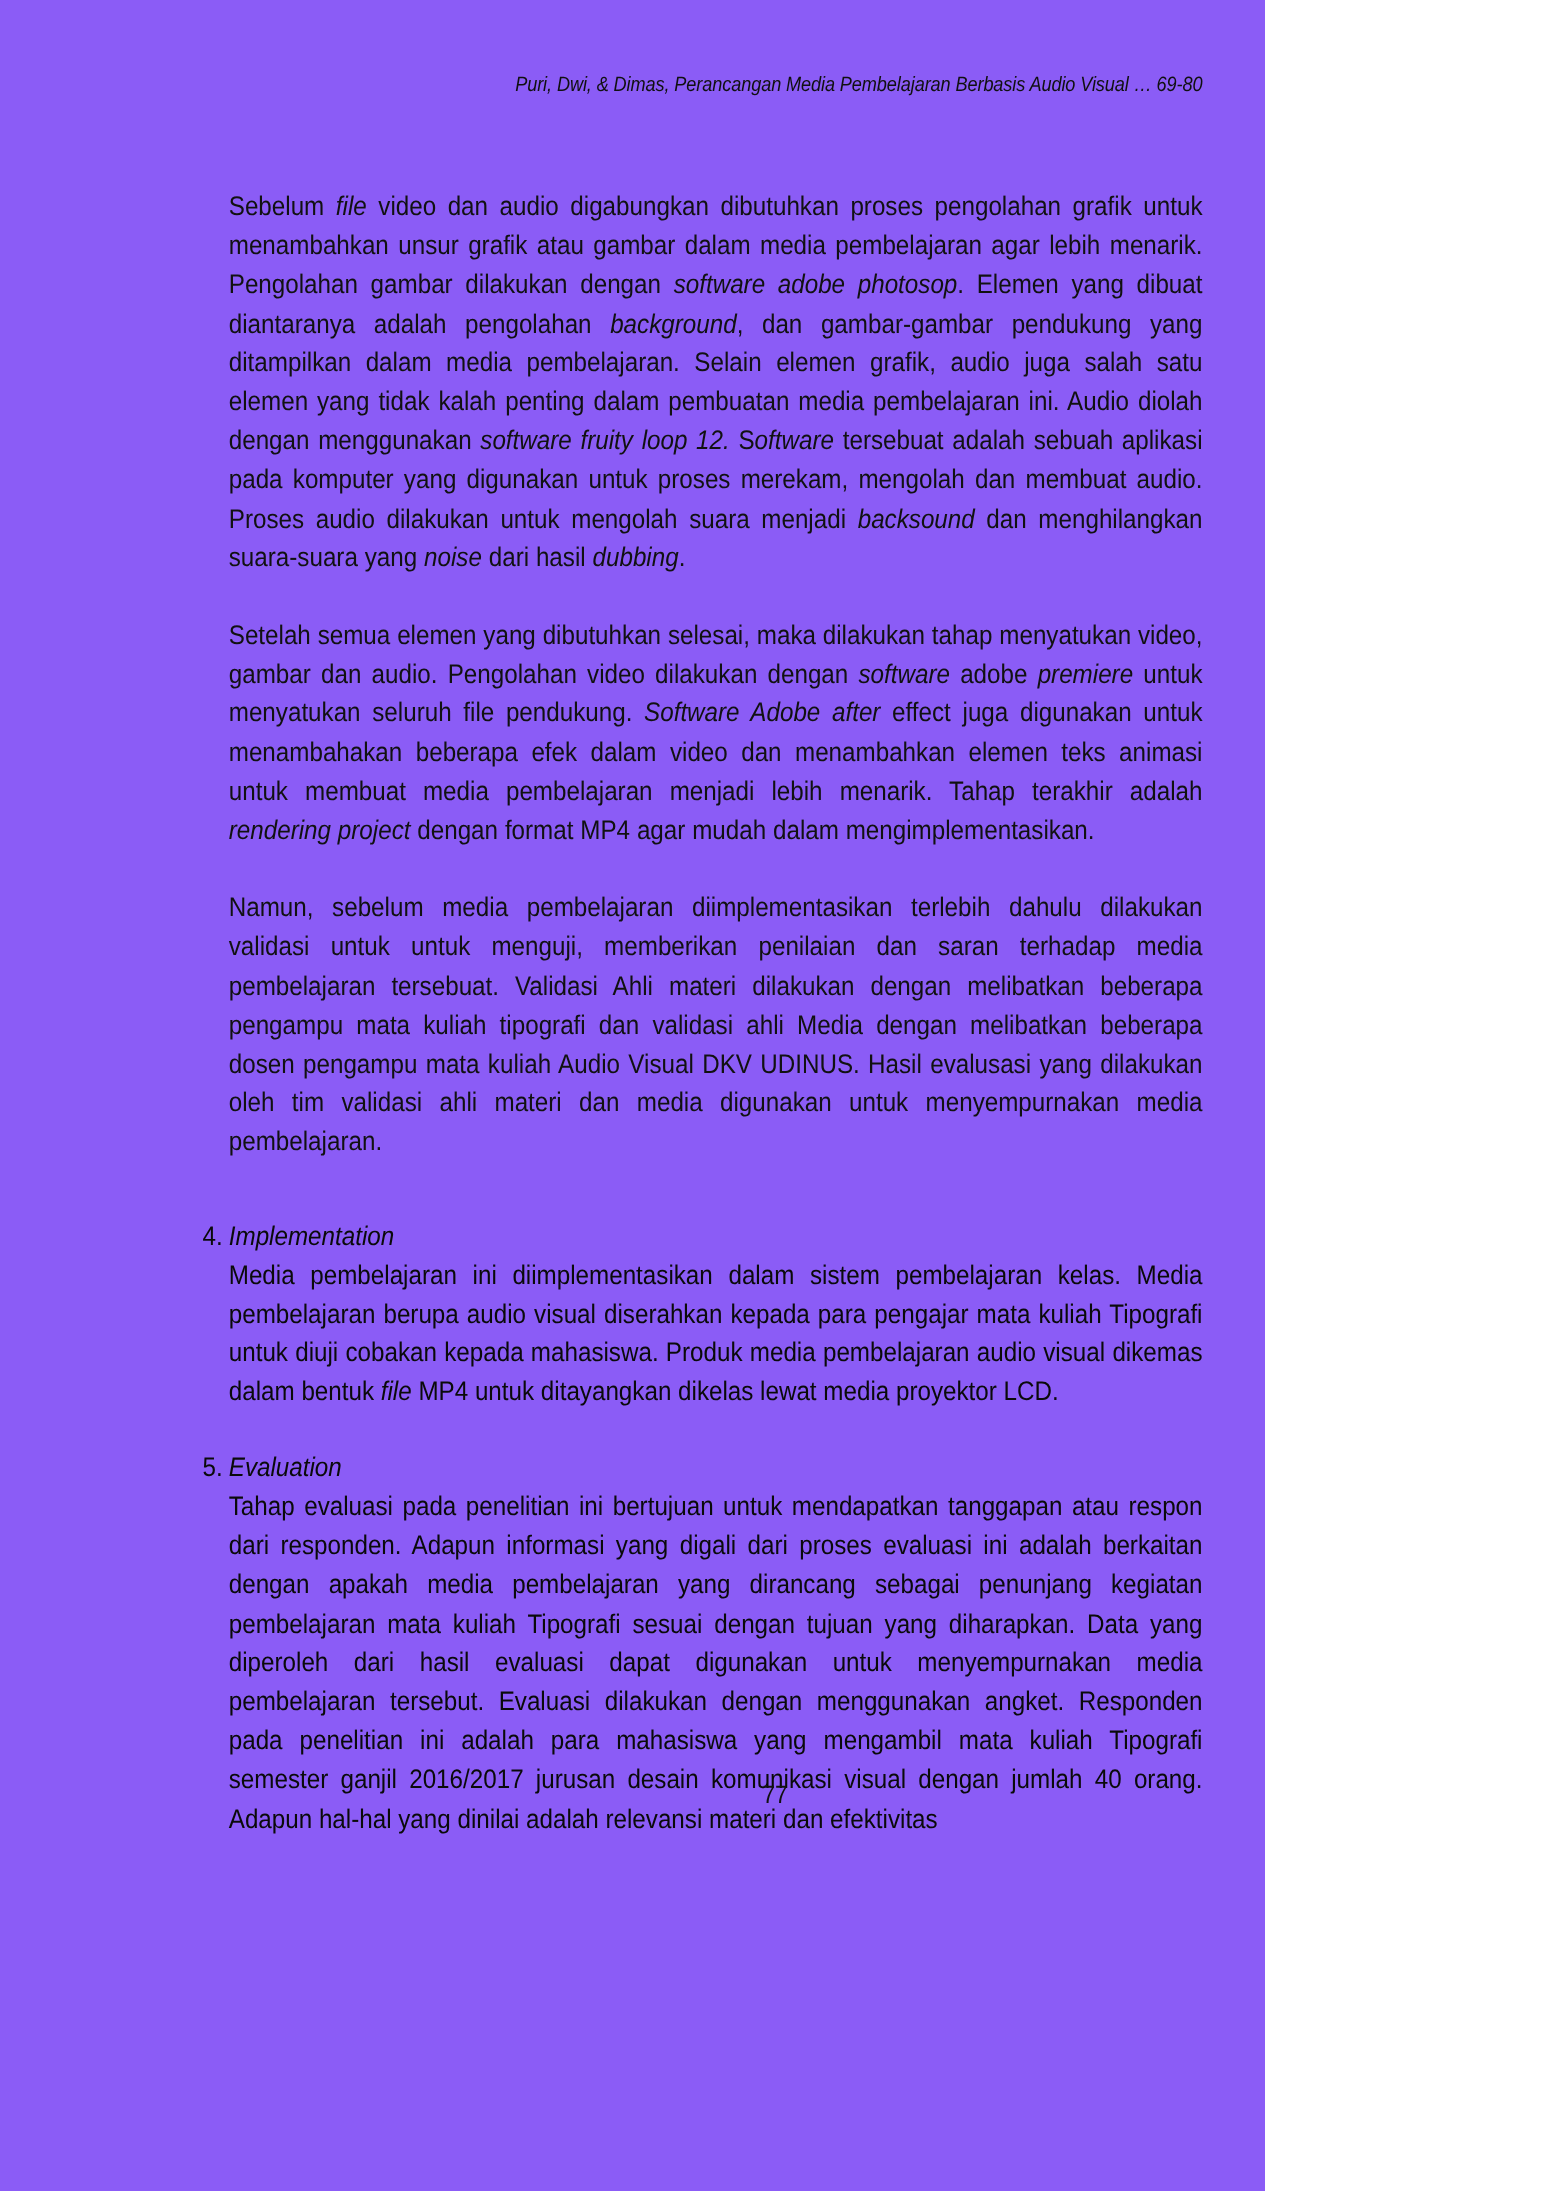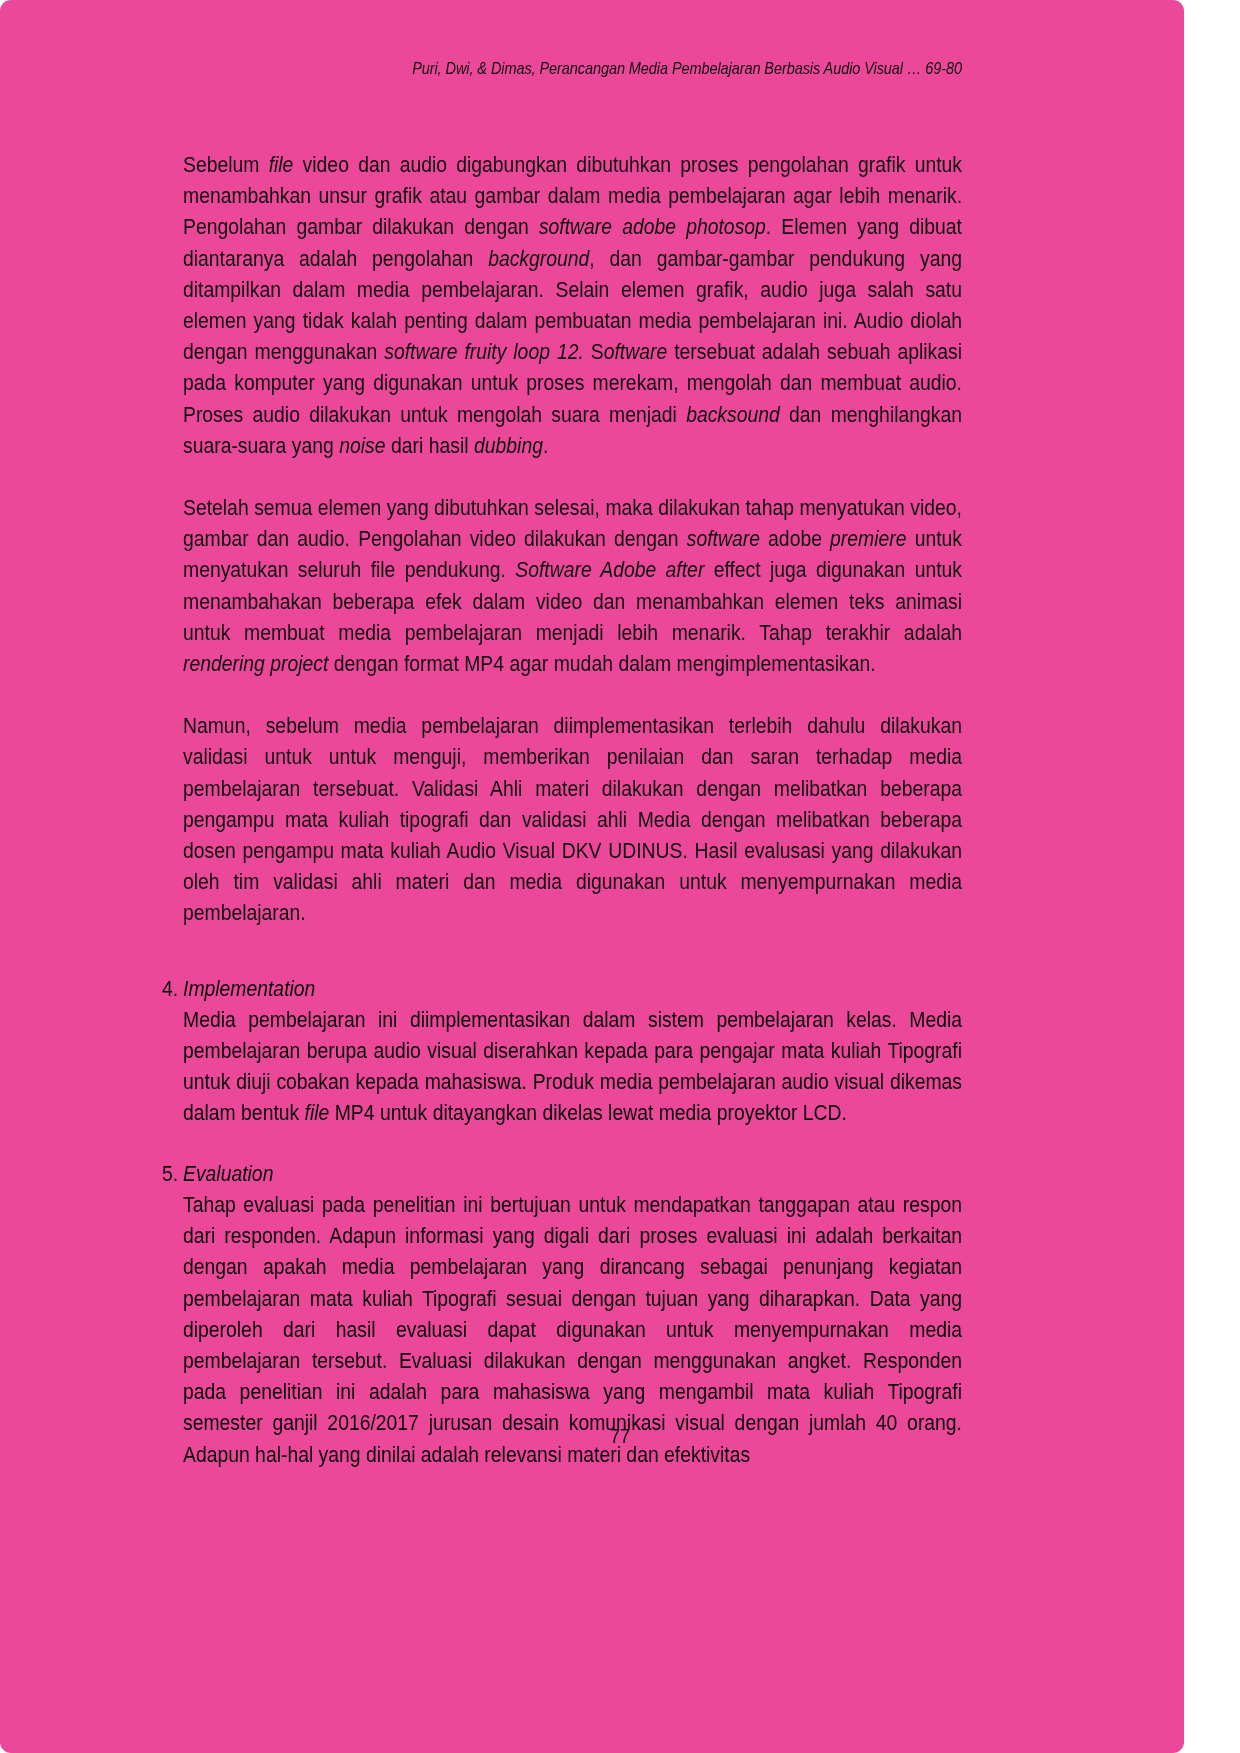--- a/index.html
+++ b/index.html
@@ -12,25 +12,24 @@
     height: 1753px;
     position: relative;
     font-family: "Liberation Sans", sans-serif;
     color: #0a0a0a;
     -webkit-font-smoothing: antialiased;
   }
 
   .page {
     position: absolute;
     inset: 0;
-    width: 1184px;
+    width: 1012px;
     height: 1753px;
-    background: #ec4899;
+    background: #8b5cf6;
     overflow: hidden;
-    border-radius: 11px;
   }
 
   
   .running-header {
     position: absolute;
     top: 58px;
     left: 183px;
     width: 779px;
     text-align: right;
     font-style: italic;

